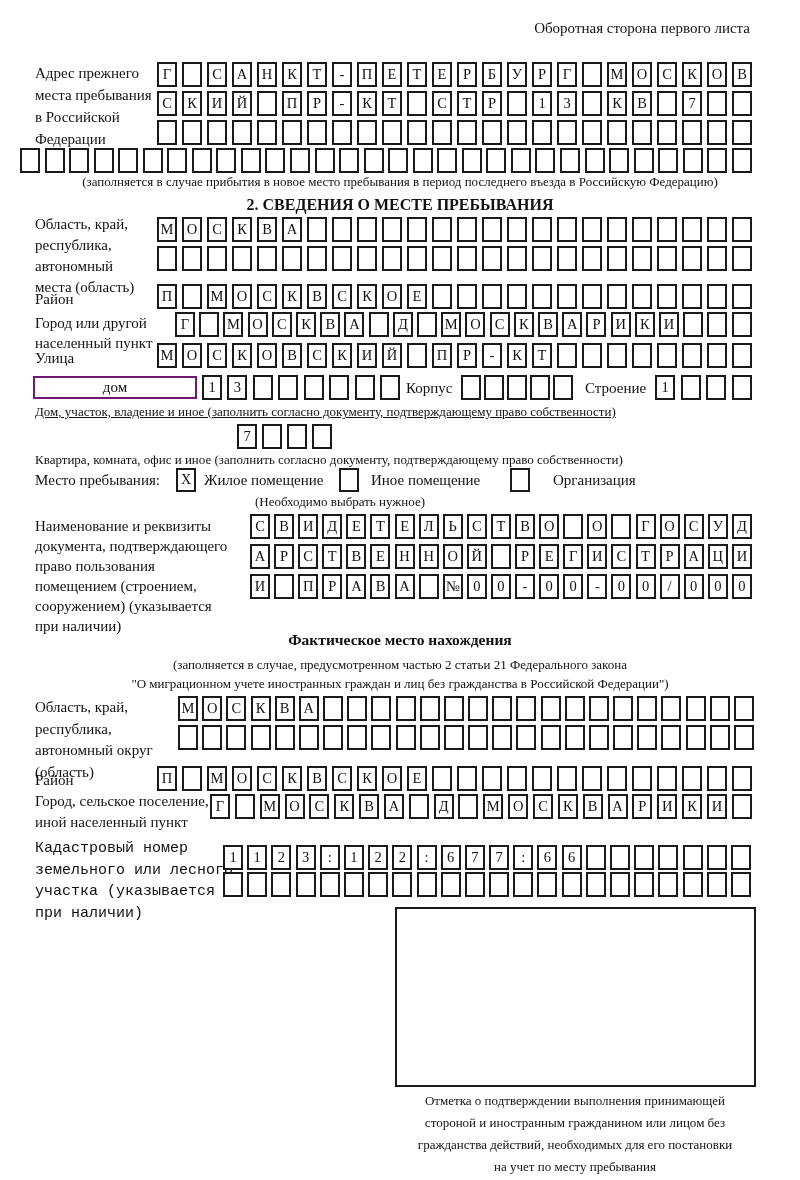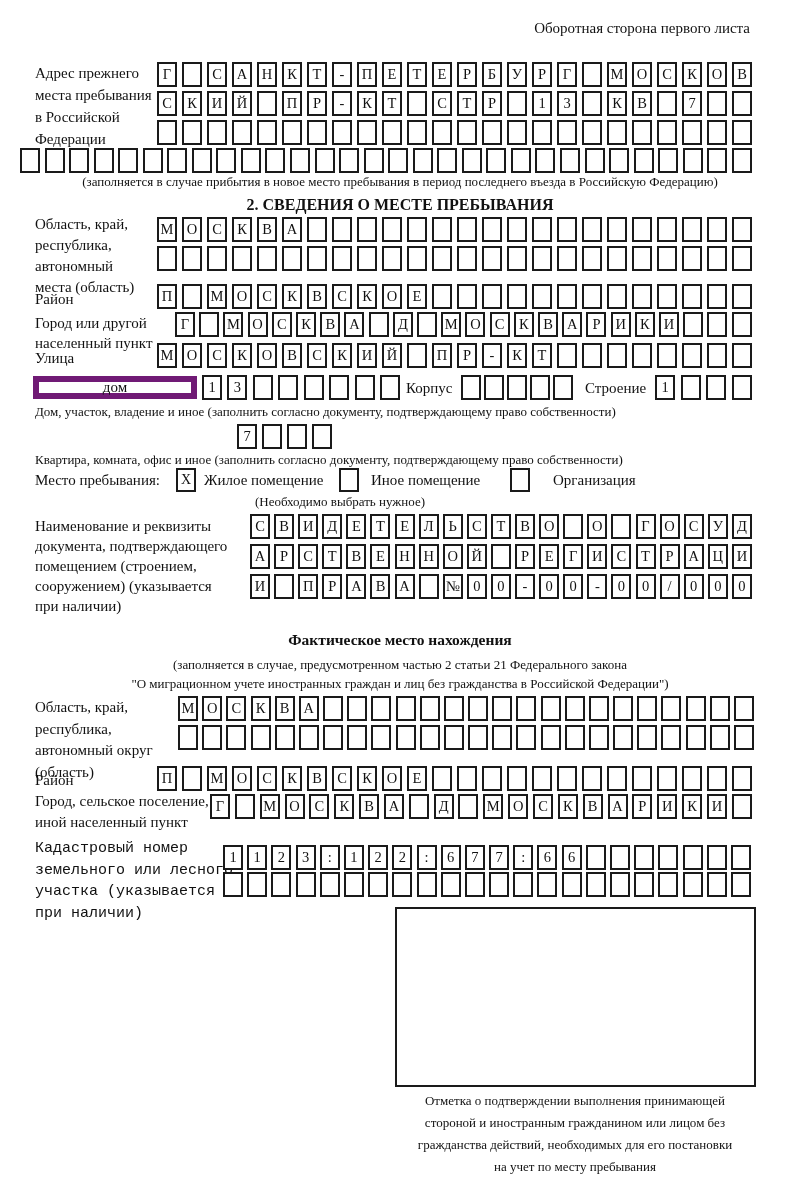--- a/index.html
+++ b/index.html
@@ -7,21 +7,21 @@
         font-family:"Liberation Serif","DejaVu Serif",serif;color:#111;}
   .abs{position:absolute;}
   .lbl{position:absolute;font-size:15px;line-height:21px;white-space:nowrap;}
   .lbl div{white-space:nowrap;}
   .note{position:absolute;font-size:13px;white-space:nowrap;}
   .center{text-align:center;}
   .bold{font-weight:bold;}
   .boxrow{position:absolute;display:flex;justify-content:space-between;}
   .cell{box-sizing:border-box;flex:0 0 auto;width:20px;height:25px;border:2px solid #1a1a1a;
         display:flex;align-items:center;justify-content:center;font-size:14.5px;background:#fff;}
-  .wfield{position:absolute;box-sizing:border-box;height:23px;border:6px solid #701a75;
+  .wfield{position:absolute;box-sizing:border-box;height:23px;border:2px solid #701a75;
         display:flex;align-items:center;justify-content:center;font-size:15px;background:#fff;}
   .cb{position:absolute;box-sizing:border-box;width:20px;height:24px;border:2px solid #1a1a1a;
         display:flex;align-items:center;justify-content:center;font-size:14px;background:#fff;}
   .stamp{position:absolute;border:2px solid #1a1a1a;background:#fff;}
 </style>
 </head>
 <body>
 
 <div class="page">
 
@@ -312,21 +312,21 @@
       <span class="cell"></span>
       <span class="cell"></span>
     </div>
   <div class="lbl" style="left:585px;top:378px;">Строение</div>
   <div class="boxrow" style="left:655px;top:375px;width:97px;">
       <span class="cell">1</span>
       <span class="cell"></span>
       <span class="cell"></span>
       <span class="cell"></span>
     </div>
-  <div class="note" style="left:35px;top:404px;">Дом, участок, владение и иное (заполнить согласно документу, подтверждающему право собственности)</div>
+  <div class="note" style="left:35px;top:404px;text-decoration:underline;">Дом, участок, владение и иное (заполнить согласно документу, подтверждающему право собственности)</div>
 
   <div class="boxrow" style="left:237px;top:424px;width:95px;">
       <span class="cell">7</span>
       <span class="cell"></span>
       <span class="cell"></span>
       <span class="cell"></span>
     </div>
   <div class="note" style="left:35px;top:452px;">Квартира, комната, офис и иное (заполнить согласно документу, подтверждающему право собственности)</div>
 
   <div class="lbl" style="left:35px;top:470px;">Место пребывания:</div>
@@ -334,20 +334,21 @@
   <div class="lbl" style="left:204px;top:470px;">Жилое помещение</div>
   <div class="cb" style="left:339px;top:468px;"></div>
   <div class="lbl" style="left:371px;top:470px;">Иное помещение</div>
   <div class="cb" style="left:510px;top:468px;"></div>
   <div class="lbl" style="left:553px;top:470px;">Организация</div>
   <div class="note center" style="left:170px;top:494px;width:340px;">(Необходимо выбрать нужное)</div>
 
   <div class="lbl" style="left:35px;top:516px;line-height:20px;">
       <div>Наименование и реквизиты</div>
       <div>документа, подтверждающего</div>
+      <div>право пользования</div>
       <div>помещением (строением,</div>
       <div>сооружением) (указывается</div>
       <div>при наличии)</div>
     </div>
   <div class="boxrow" style="left:250px;top:514px;width:502px;">
       <span class="cell">С</span>
       <span class="cell">В</span>
       <span class="cell">И</span>
       <span class="cell">Д</span>
       <span class="cell">Е</span>

